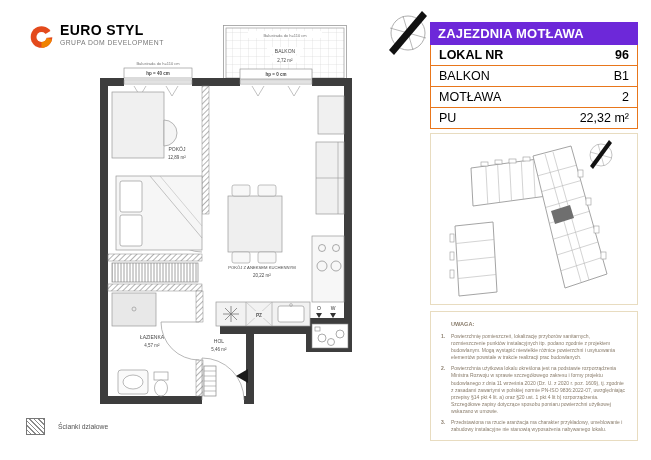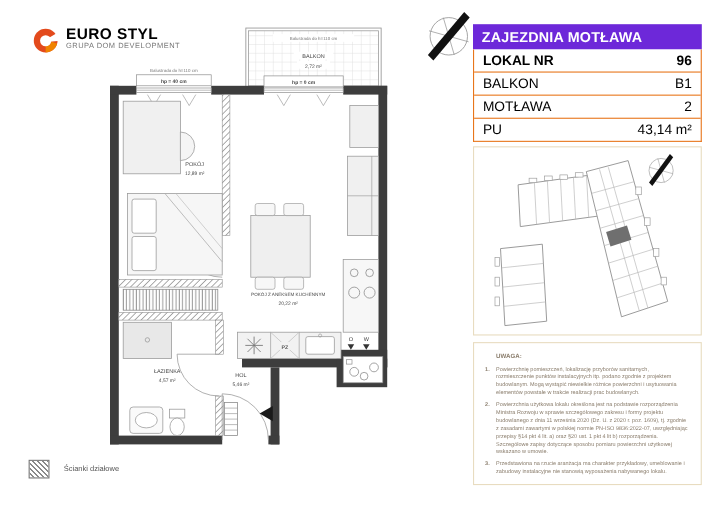--- a/index.html
+++ b/index.html
@@ -241,21 +241,21 @@
   <div class="p-row">
     <span>BALKON</span>
     <span>B1</span>
   </div>
   <div class="p-row">
     <span>MOTŁAWA</span>
     <span>2</span>
   </div>
   <div class="p-row">
     <span>PU</span>
-    <span>43,14 m²</span>
+    <span>22,32 m²</span>
   </div>
 </div>
 
 <div class="abs box loc-box">
   <svg width="206" height="170" viewBox="0 0 206 170">
     <g fill="#ffffff" stroke="#9a9a9a" stroke-width="0.9">
       <polygon points="40,34 114,24 116,62 42,72"></polygon>
       <polygon points="102,22 140,12 176,140 134,154"></polygon>
       <polygon points="24,92 62,88 66,158 28,162"></polygon>
     </g>

